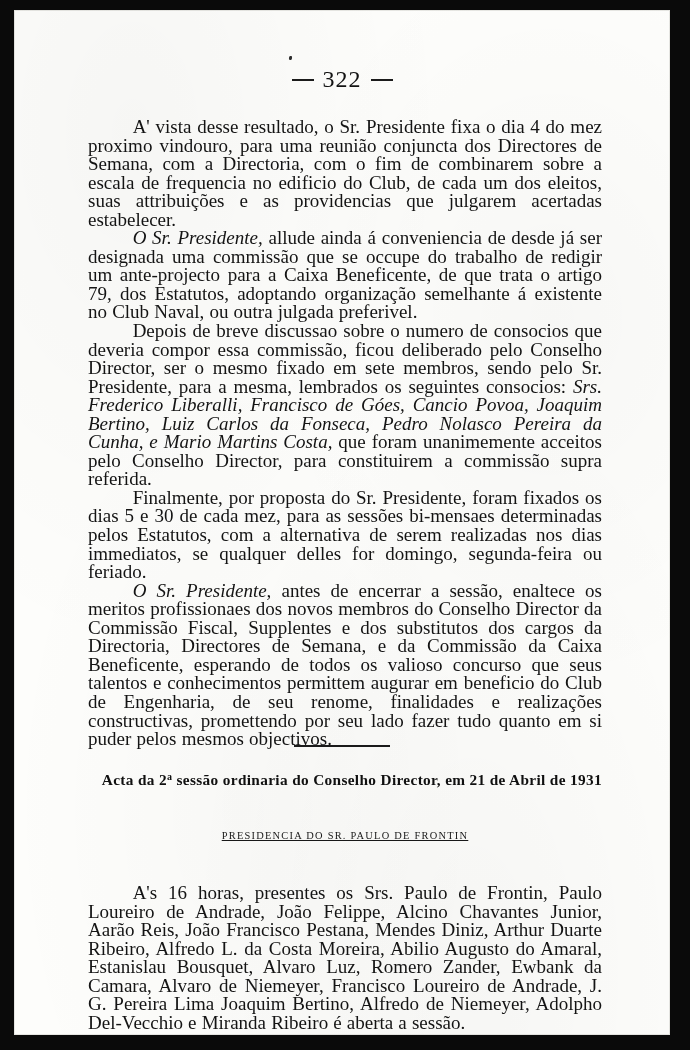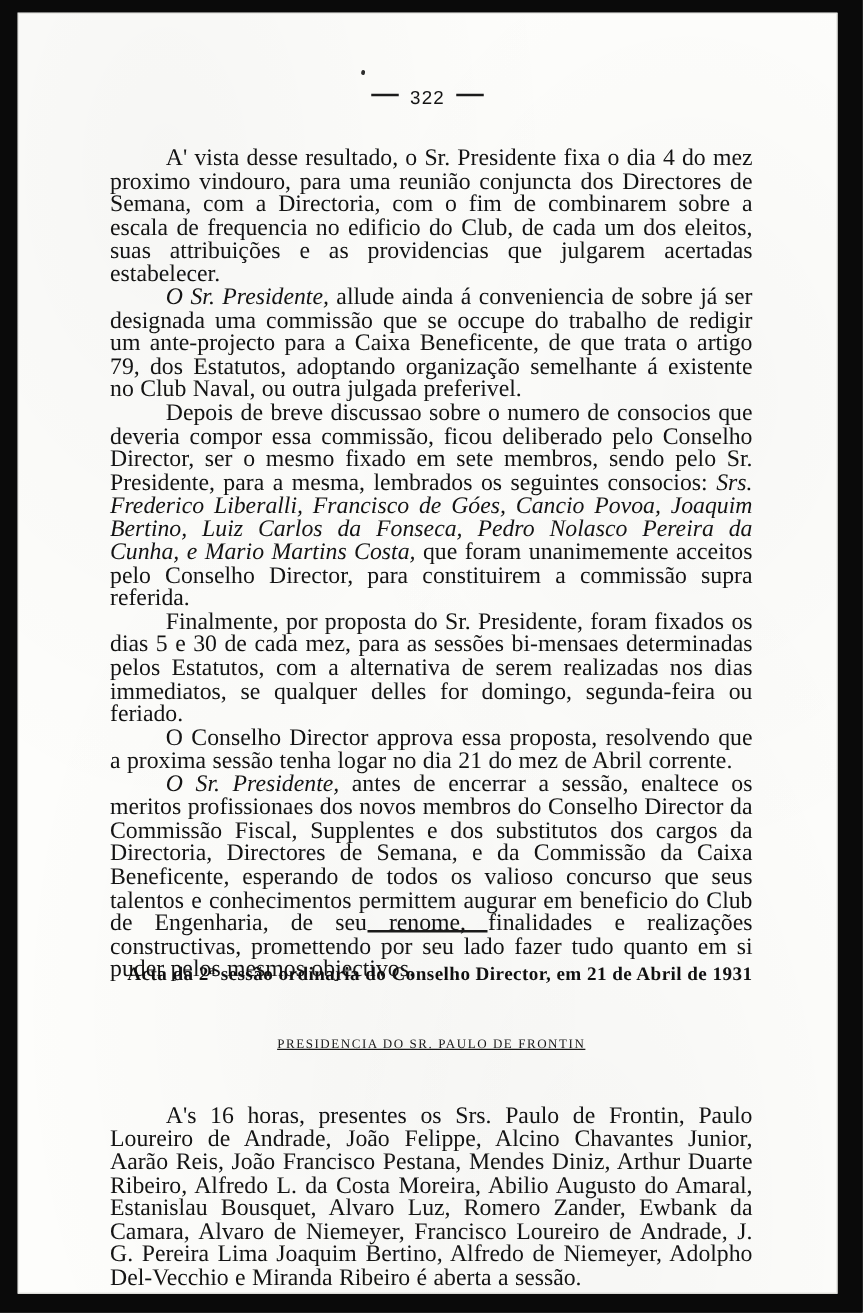--- a/index.html
+++ b/index.html
@@ -70,22 +70,22 @@
   }
   .folio .rule {
     display: inline-block;
     width: 22px;
     height: 2px;
     background: #1b1b1b;
     vertical-align: 6px;
     margin: 0 9px;
   }
   .folio .num {
-    font-family: Liberation Sans, sans-serif;
-    font-size: 15px;
+    font-family: Liberation Serif, serif;
+    font-size: 24px;
     letter-spacing: 1px;
   }
 
   
   .speck {
     position: absolute;
     width: 3px;
     height: 4px;
     background: #2d2d2d;
     top: 46px;
@@ -186,24 +186,23 @@
 
       <div class="speck"></div>
 
       <div class="folio">
         <span class="rule"></span><span class="num">322</span><span class="rule"></span>
       </div>
 
       <div class="column">
         <div id="body-paragraphs">
             <p class="body"><span>A' vista desse resultado, o Sr. Presidente fixa o dia 4 do mez proximo vindouro, para uma reunião conjuncta dos Directores de Semana, com a Directoria, com o fim de combinarem sobre a escala de frequencia no edificio do Club, de cada um dos eleitos, suas attribuições e as providencias que julgarem acertadas estabelecer.</span></p>
-            <p class="body"><em class="it">O Sr. Presidente,</em><span> allude ainda á conveniencia de sobre já ser designada uma commissão que se occupe do trabalho de redigir um ante-projecto para a Caixa Beneficente, de que trata o artigo 79, dos Estatutos, adoptando organização semelhante á existente no Club Naval, ou outra julgada preferivel.</span></p>
+            <p class="body"><em class="it">O Sr. Presidente,</em><span> allude ainda á conveniencia de desde já ser designada uma commissão que se occupe do trabalho de redigir um ante-projecto para a Caixa Beneficente, de que trata o artigo 79, dos Estatutos, adoptando organização semelhante á existente no Club Naval, ou outra julgada preferivel.</span></p>
             <p class="body"><span>Depois de breve discussao sobre o numero de consocios que deveria compor essa commissão, ficou deliberado pelo Conselho Director, ser o mesmo fixado em sete membros, sendo pelo Sr. Presidente, para a mesma, lembrados os seguintes consocios: </span><em class="it">Srs. Frederico Liberalli, Francisco de Góes, Cancio Povoa, Joaquim Bertino, Luiz Carlos da Fonseca, Pedro Nolasco Pereira da Cunha, e Mario Martins Costa,</em><span> que foram unanimemente acceitos pelo Conselho Director, para constituirem a commissão supra referida.</span></p>
             <p class="body"><span>Finalmente, por proposta do Sr. Presidente, foram fixados os dias 5 e 30 de cada mez, para as sessões bi-mensaes determinadas pelos Estatutos, com a alternativa de serem realizadas nos dias immediatos, se qualquer delles for domingo, segunda-feira ou feriado.</span></p>
-            <p class="body"><span>O Conselho Director approva essa proposta, resolvendo que a proxima sessão tenha logar no dia 21 do mez de Abril corrente.</span></p>
             <p class="body"><em class="it">O Sr. Presidente,</em><span> antes de encerrar a sessão, enaltece os meritos profissionaes dos novos membros do Conselho Director da Commissão Fiscal, Supplentes e dos substitutos dos cargos da Directoria, Directores de Semana, e da Commissão da Caixa Beneficente, esperando de todos os valioso concurso que seus talentos e conhecimentos permittem augurar em beneficio do Club de Engenharia, de seu renome, finalidades e realizações constructivas, promettendo por seu lado fazer tudo quanto em si puder pelos mesmos objectivos.</span></p>
           </div>
       </div>
 
       <div class="divider-wrap">
         <span class="divider"></span>
       </div>
 
       <div class="act-heading">
         <span>Acta da 2</span><span class="ord">a</span><span> sessão ordinaria do Conselho Director, em 21 de Abril de 1931</span>

